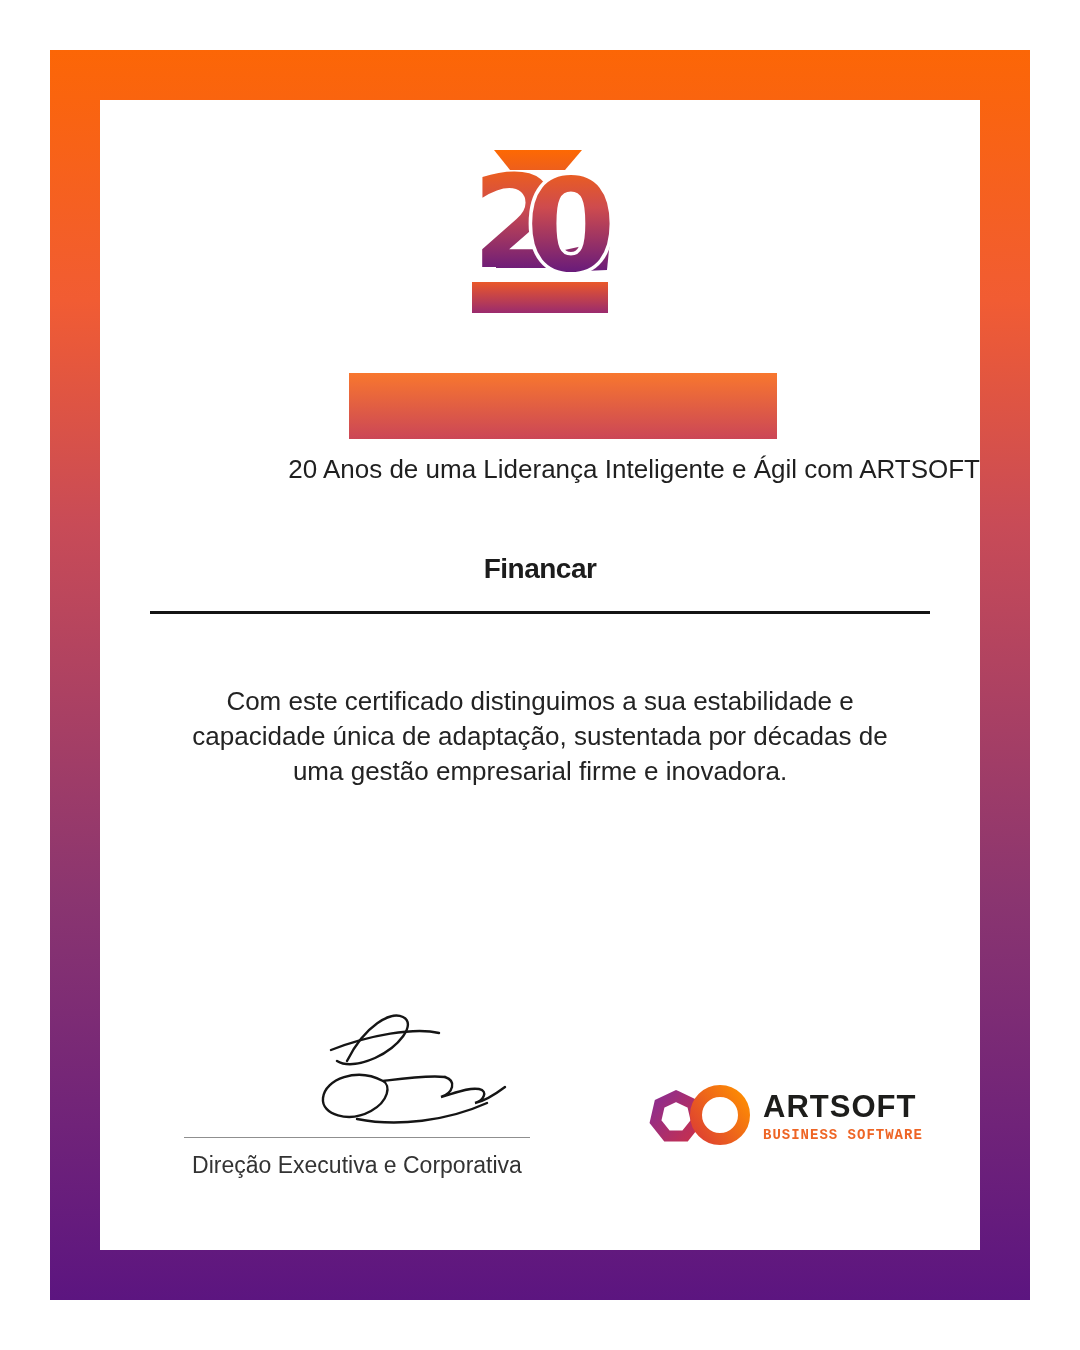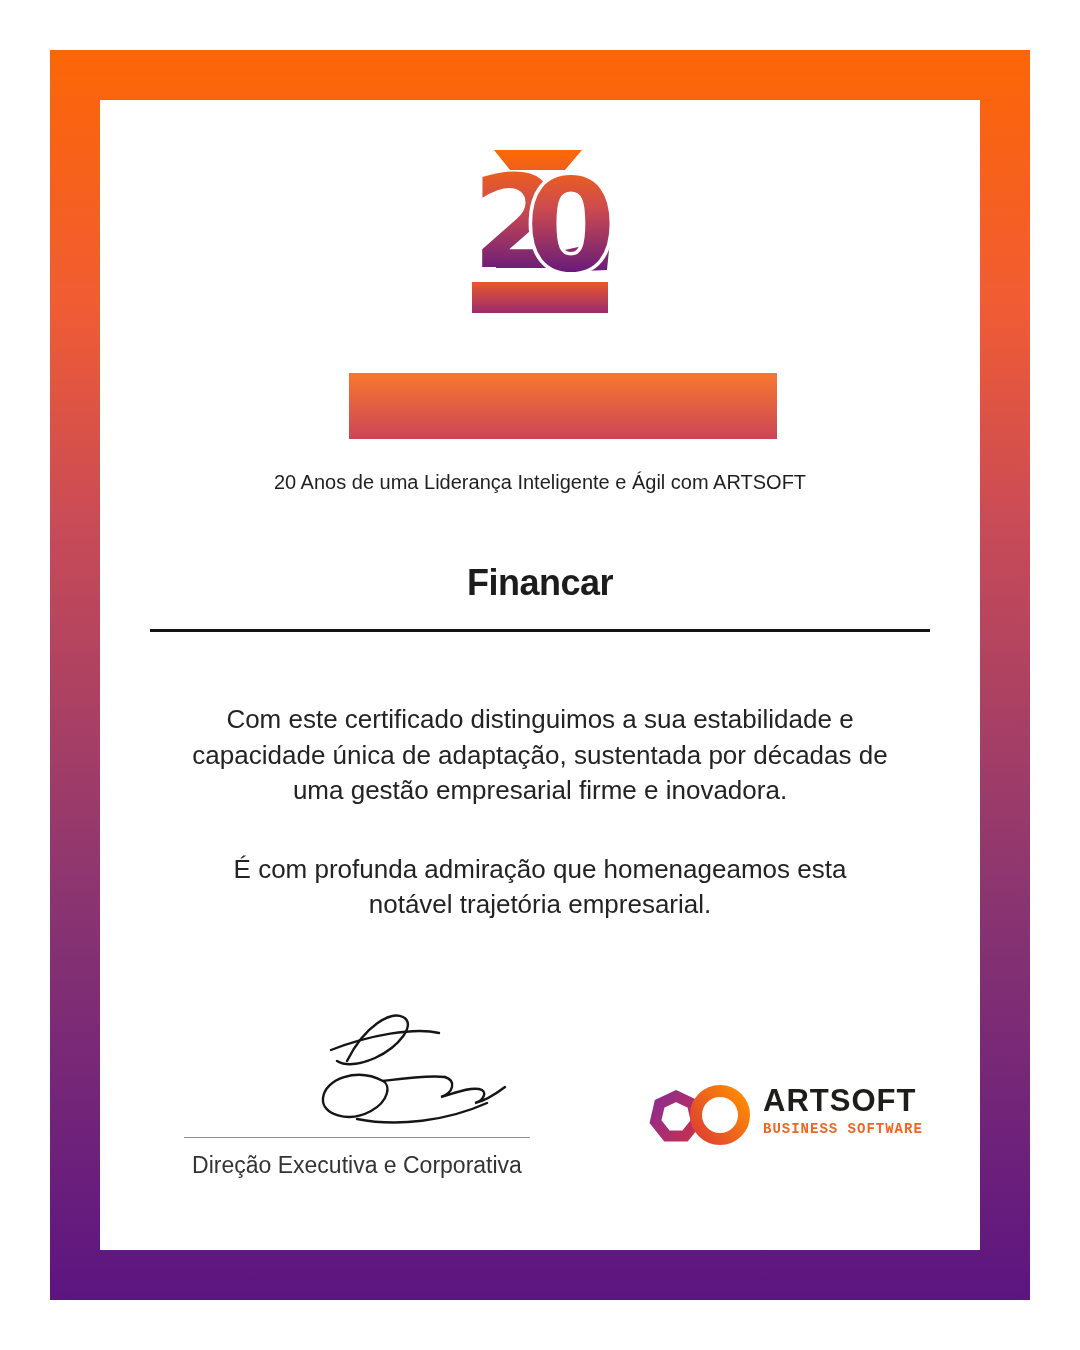--- a/index.html
+++ b/index.html
@@ -40,36 +40,36 @@
     background:linear-gradient(180deg,#F8772E 0%,#CB4657 100%);
   }
 
   .subtitle-row { margin-top:10px; }
   .subtitle {
     font-size:40px; font-weight:700; letter-spacing:-1px; line-height:1.15;
     transform:scaleX(0.84); transform-origin:center;
     background:linear-gradient(180deg,#8E3A94 0%,#5A156F 100%);
   }
 
-  .tagline { margin-top:32px; font-size:20px; line-height:1.15; color:#1F1F1F; }
+  .tagline { margin-top:16px; font-size:26px; line-height:1.15; color:#1F1F1F;text-align:right; }
 
-  .recipient { margin-top:68px; font-size:36px; font-weight:700; letter-spacing:-0.5px; line-height:1.15; color:#1C1C1C; }
+  .recipient { margin-top:68px; font-size:28px; font-weight:700; letter-spacing:-0.5px; line-height:1.15; color:#1C1C1C; }
 
   .rule { width:780px; margin:26px auto 0; border:0; border-top:3px solid #141414; }
 
   .para { font-size:26px; line-height:1.35; color:#232323; white-space:pre-line; }
   .para1 { margin-top:70px; }
   .para2 { margin-top:44px; }
 
   .sig-block { position:absolute; left:84px; top:903px; width:346px; }
   .sig-svg { display:block; margin:0 auto; }
   .sig-line { border:0; border-top:1px solid #8F8F8F; margin:4px 0 0 0; }
   .sig-role { margin-top:14px; font-size:23px; color:#333333; }
 
-  .brand-block { position:absolute; left:548px; top:985px; display:flex; align-items:flex-start; gap:10px; text-align:left; }
+  .brand-block { position:absolute; left:548px; top:985px; display:flex; align-items:center; gap:10px; text-align:left; }
   .brand-text { display:flex; flex-direction:column; }
   .brand-name { font-size:31px; font-weight:700; letter-spacing:1px; line-height:1; color:#1D1D1B; }
   .brand-sub  { margin-top:6px; font-size:14px; font-weight:600; letter-spacing:1px; line-height:1; color:#EE6525;font-family:Liberation Mono, monospace; }
 </style>
 </head>
 <body>
 
 <div class="page">
   <div class="frame"></div>
 
@@ -100,22 +100,20 @@
 
 
     <div class="tagline">20 Anos de uma Liderança Inteligente e Ágil com ARTSOFT</div>
 
     <div class="recipient">Financar</div>
     <hr class="rule">
 
     <div class="para para1">Com este certificado distinguimos a sua estabilidade e
 capacidade única de adaptação, sustentada por décadas de
 uma gestão empresarial firme e inovadora.</div>
-    <div class="para para2">É com profunda admiração que homenageamos esta
-notável trajetória empresarial.</div>
 
     <div class="sig-block">
       <svg class="sig-svg" width="340" height="130" viewBox="0 0 340 130">
         <g fill="none" stroke="#151515" stroke-width="2.4" stroke-linecap="round">
           <path d="M160 58 C178 22 204 8 216 14 C230 21 212 44 188 55 C172 62 158 63 150 58"></path>
           <path d="M144 47 C182 32 228 24 252 30"></path>
           <path d="M196 78 C170 64 138 76 136 95 C134 112 162 120 184 108 C202 98 204 82 196 78 C212 76 240 72 258 74"></path>
           <path d="M258 74 C270 78 266 90 254 94 C268 90 282 84 292 86 C302 88 296 98 288 100 C298 98 310 90 318 84"></path>
           <path d="M170 116 C210 124 260 118 300 100"></path>
         </g>

